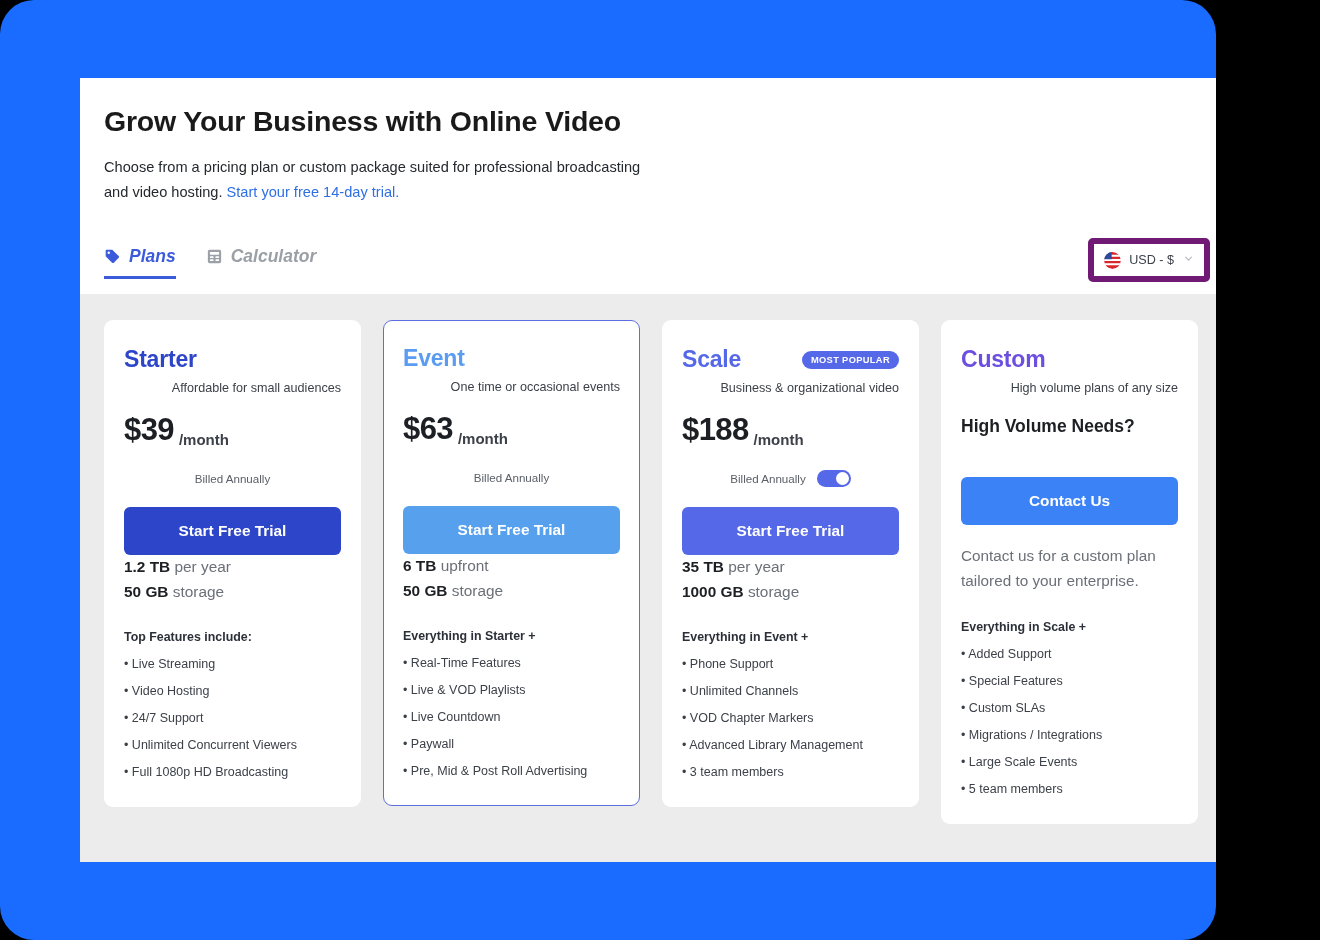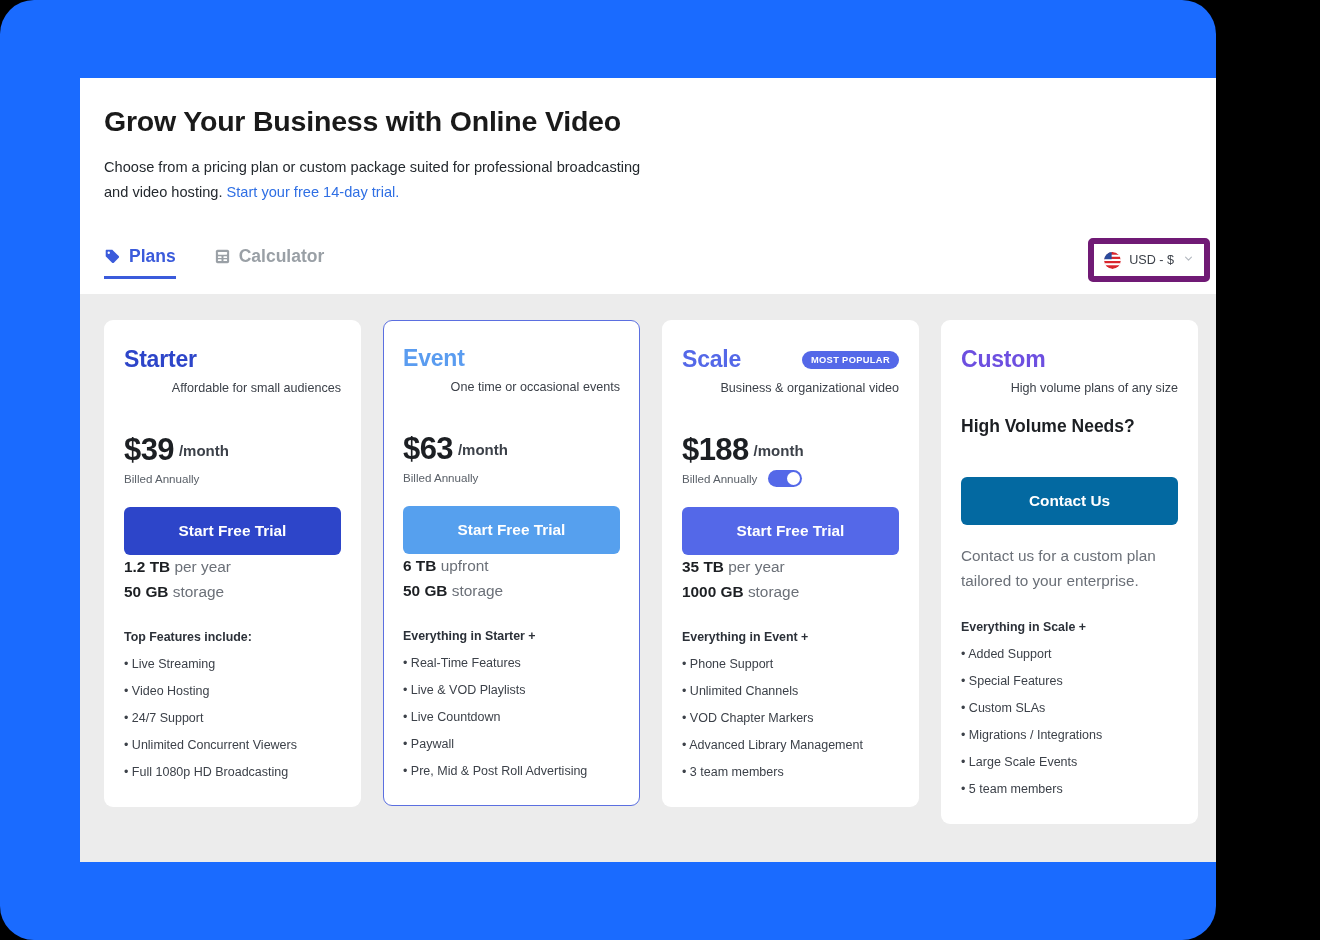--- a/index.html
+++ b/index.html
@@ -33,21 +33,21 @@
     font-size: 14.6px; color: #24292e; line-height: 1.72;
     max-width: 560px;
   }
   .trial-link { color: #2f6fe4; text-decoration: none; }
 
   .tabs-row {
     margin-top: 33px;
     display: flex; align-items: center; justify-content: space-between;
     padding-right: 6px;
   }
-  .tabs { display: flex; align-items: center; gap: 38px; }
+  .tabs { display: flex; align-items: center; gap: 30px; font-style: italic; }
   .tab {
     display: flex; align-items: center; gap: 8px;
     padding-bottom: 9px;
     font-size: 17.5px; font-weight: bold;
     color: #9aa0a6; cursor: pointer;
     border-bottom: 3px solid transparent;
   }
   .tab.active { color: #3b5bdb; border-bottom-color: #3b5bdb; }
   .tab svg { display: block; }
 
@@ -84,46 +84,46 @@
   .c-scale   { color: #5468e8; }
   .c-custom  { color: #6d4fe0; }
 
   .badge {
     background: #5468e8; color: #fff;
     font-size: 9.3px; font-weight: bold; letter-spacing: 0.35px;
     padding: 4px 9px; border-radius: 10px; white-space: nowrap;
   }
   .plan-desc { margin-top: 8px; font-size: 12.6px; color: #3c4149; text-align: right; }
 
-  .price-row { margin-top: 37px; display: flex; align-items: center; }
+  .price-row { margin-top: 17px; display: flex; align-items: flex-end; }
   .price { font-size: 31px; font-weight: bold; color: #1c1f23; letter-spacing: -0.6px; }
   .period { margin-left: 5px; font-size: 15px; font-weight: bold; color: #3c4149; }
 
-  .billed-row { margin-top: 1px; display: flex; align-items: center; gap: 11px; height: 19px; }
+  .billed-row { margin-top: 21px; display: flex; align-items: center; gap: 11px; height: 19px; justify-content: center; }
   .billed { font-size: 11.6px; color: #5a6068; }
   .toggle {
     width: 34px; height: 17px; border-radius: 9px; background: #5468e8;
     position: relative; cursor: pointer; flex: none;
   }
   .toggle .knob {
     position: absolute; top: 2px; right: 2px;
     width: 13px; height: 13px; border-radius: 50%; background: #fff;
   }
 
   .cta {
     display: block; width: 100%; margin-top: 19px;
     border: none; border-radius: 6px;
     padding: 15px 0; color: #fff;
     font-size: 15.4px; font-weight: bold;
     font-family: inherit; cursor: pointer;
   }
   .cta-starter { background: #2d45c9; }
   .cta-event   { background: #56a0ee; }
   .cta-scale   { background: #5468e8; }
-  .cta-custom  { background: #0369a1; }
+  .cta-custom  { background: #3b82f6; }
 
   .spec { margin-top: 0; font-size: 15.4px; color: #6b7078; line-height: 1.6; }
   .spec:first-of-type { margin-top: 24px; }
   .spec b { color: #1c1f23; font-weight: bold; }
 
   .custom-headline { margin-top: 21px; font-size: 17.5px; font-weight: bold; color: #1c1f23; }
   .custom-blurb {
     margin-top: 19px; font-size: 15.3px; color: #6b7078; line-height: 1.63;
   }
 

